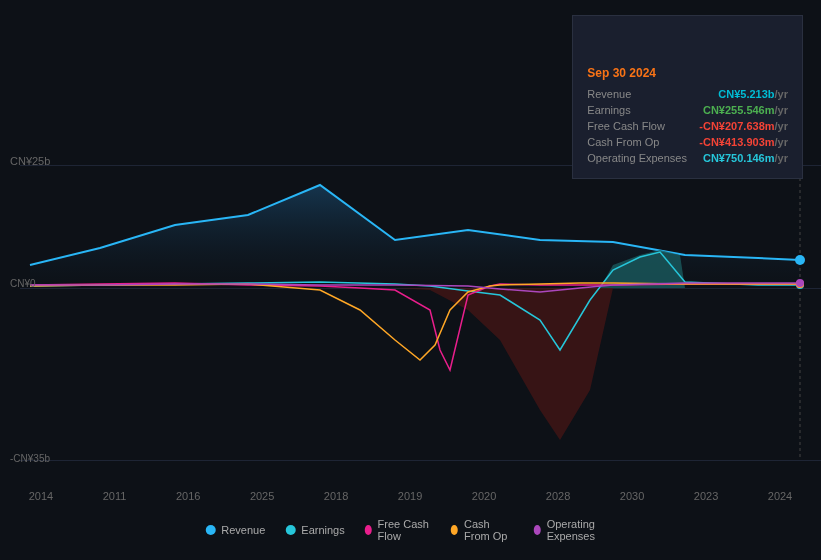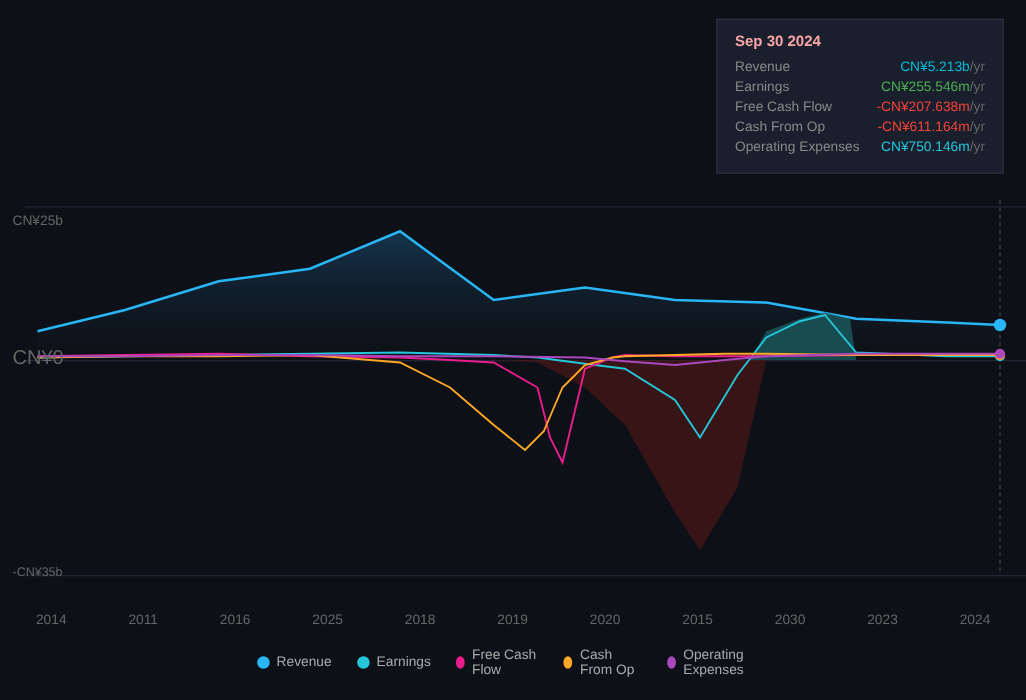--- a/index.html
+++ b/index.html
@@ -27,40 +27,41 @@
       background: #1a1f2e;
       border: 1px solid #2a3040;
       padding: 10px 14px;
       min-width: 230px;
       z-index: 10;
     }
 
     #tooltip-date {
       font-size: 12px;
       font-weight: bold;
-      color: #fca5a5;
+      color: #f97316;
       margin-bottom: 8px;
+      margin-top: 40px;
     }
 
     .tooltip-row {
       display: flex;
       justify-content: space-between;
       font-size: 11px;
       color: #888;
       margin-bottom: 4px;
       gap: 16px;
     }
 
     .tooltip-row .label {
       color: #888;
       white-space: nowrap;
     }
 
     .tooltip-row .value {
-      font-weight: normal;
+      font-weight: bold;
       white-space: nowrap;
     }
 
     .val-cyan { color: #00bcd4; }
     .val-green { color: #4caf50; margin-left: 32px; }
     .val-red { color: #f44336; }
     .val-teal { color: #26c6da; }
 
     .profit-margin-row {
       display: flex;
@@ -72,30 +73,30 @@
 
     .profit-text {
       color: #4caf50;
       font-weight: bold;
     }
 
     
     #y-label-top {
       position: absolute;
       left: 10px;
-      top: 171px;
+      top: 155px;
       font-size: 11px;
       color: #666;
     }
 
     #y-label-mid {
       position: absolute;
       left: 10px;
       top: 278px;
-      font-size: 16px;
+      font-size: 10px;
       color: #666;
     }
 
     #y-label-bottom {
       position: absolute;
       left: 10px;
       top: 453px;
       font-size: 10px;
       color: #666;
     }
@@ -348,21 +349,21 @@
   <div id="y-label-bottom">-CN¥35b</div>
 
   <div id="x-axis-labels">
     <span>2014</span>
     <span>2011</span>
     <span>2016</span>
     <span>2025</span>
     <span>2018</span>
     <span>2019</span>
     <span>2020</span>
-    <span>2015</span>
+    <span>2028</span>
     <span>2030</span>
     <span>2023</span>
     <span>2024</span>
   </div>
 
   <div id="tooltip-box">
     <div id="tooltip-date">Sep 30 2024</div>
 
     <div class="tooltip-row">
       <span class="label">Revenue</span>
@@ -382,21 +383,21 @@
     <div class="tooltip-row">
       <span class="label">Free Cash Flow</span>
       <span class="value val-red">
         <span>-CN¥207.638m</span><span style="color:#666">/yr</span>
       </span>
     </div>
 
     <div class="tooltip-row">
       <span class="label">Cash From Op</span>
       <span class="value val-red">
-        <span>-CN¥611.164m</span><span style="color:#666">/yr</span>
+        <span>-CN¥413.903m</span><span style="color:#666">/yr</span>
       </span>
     </div>
 
     <div class="tooltip-row">
       <span class="label">Operating Expenses</span>
       <span class="value val-teal">
         <span>CN¥750.146m</span><span style="color:#666">/yr</span>
       </span>
     </div>
   </div>

